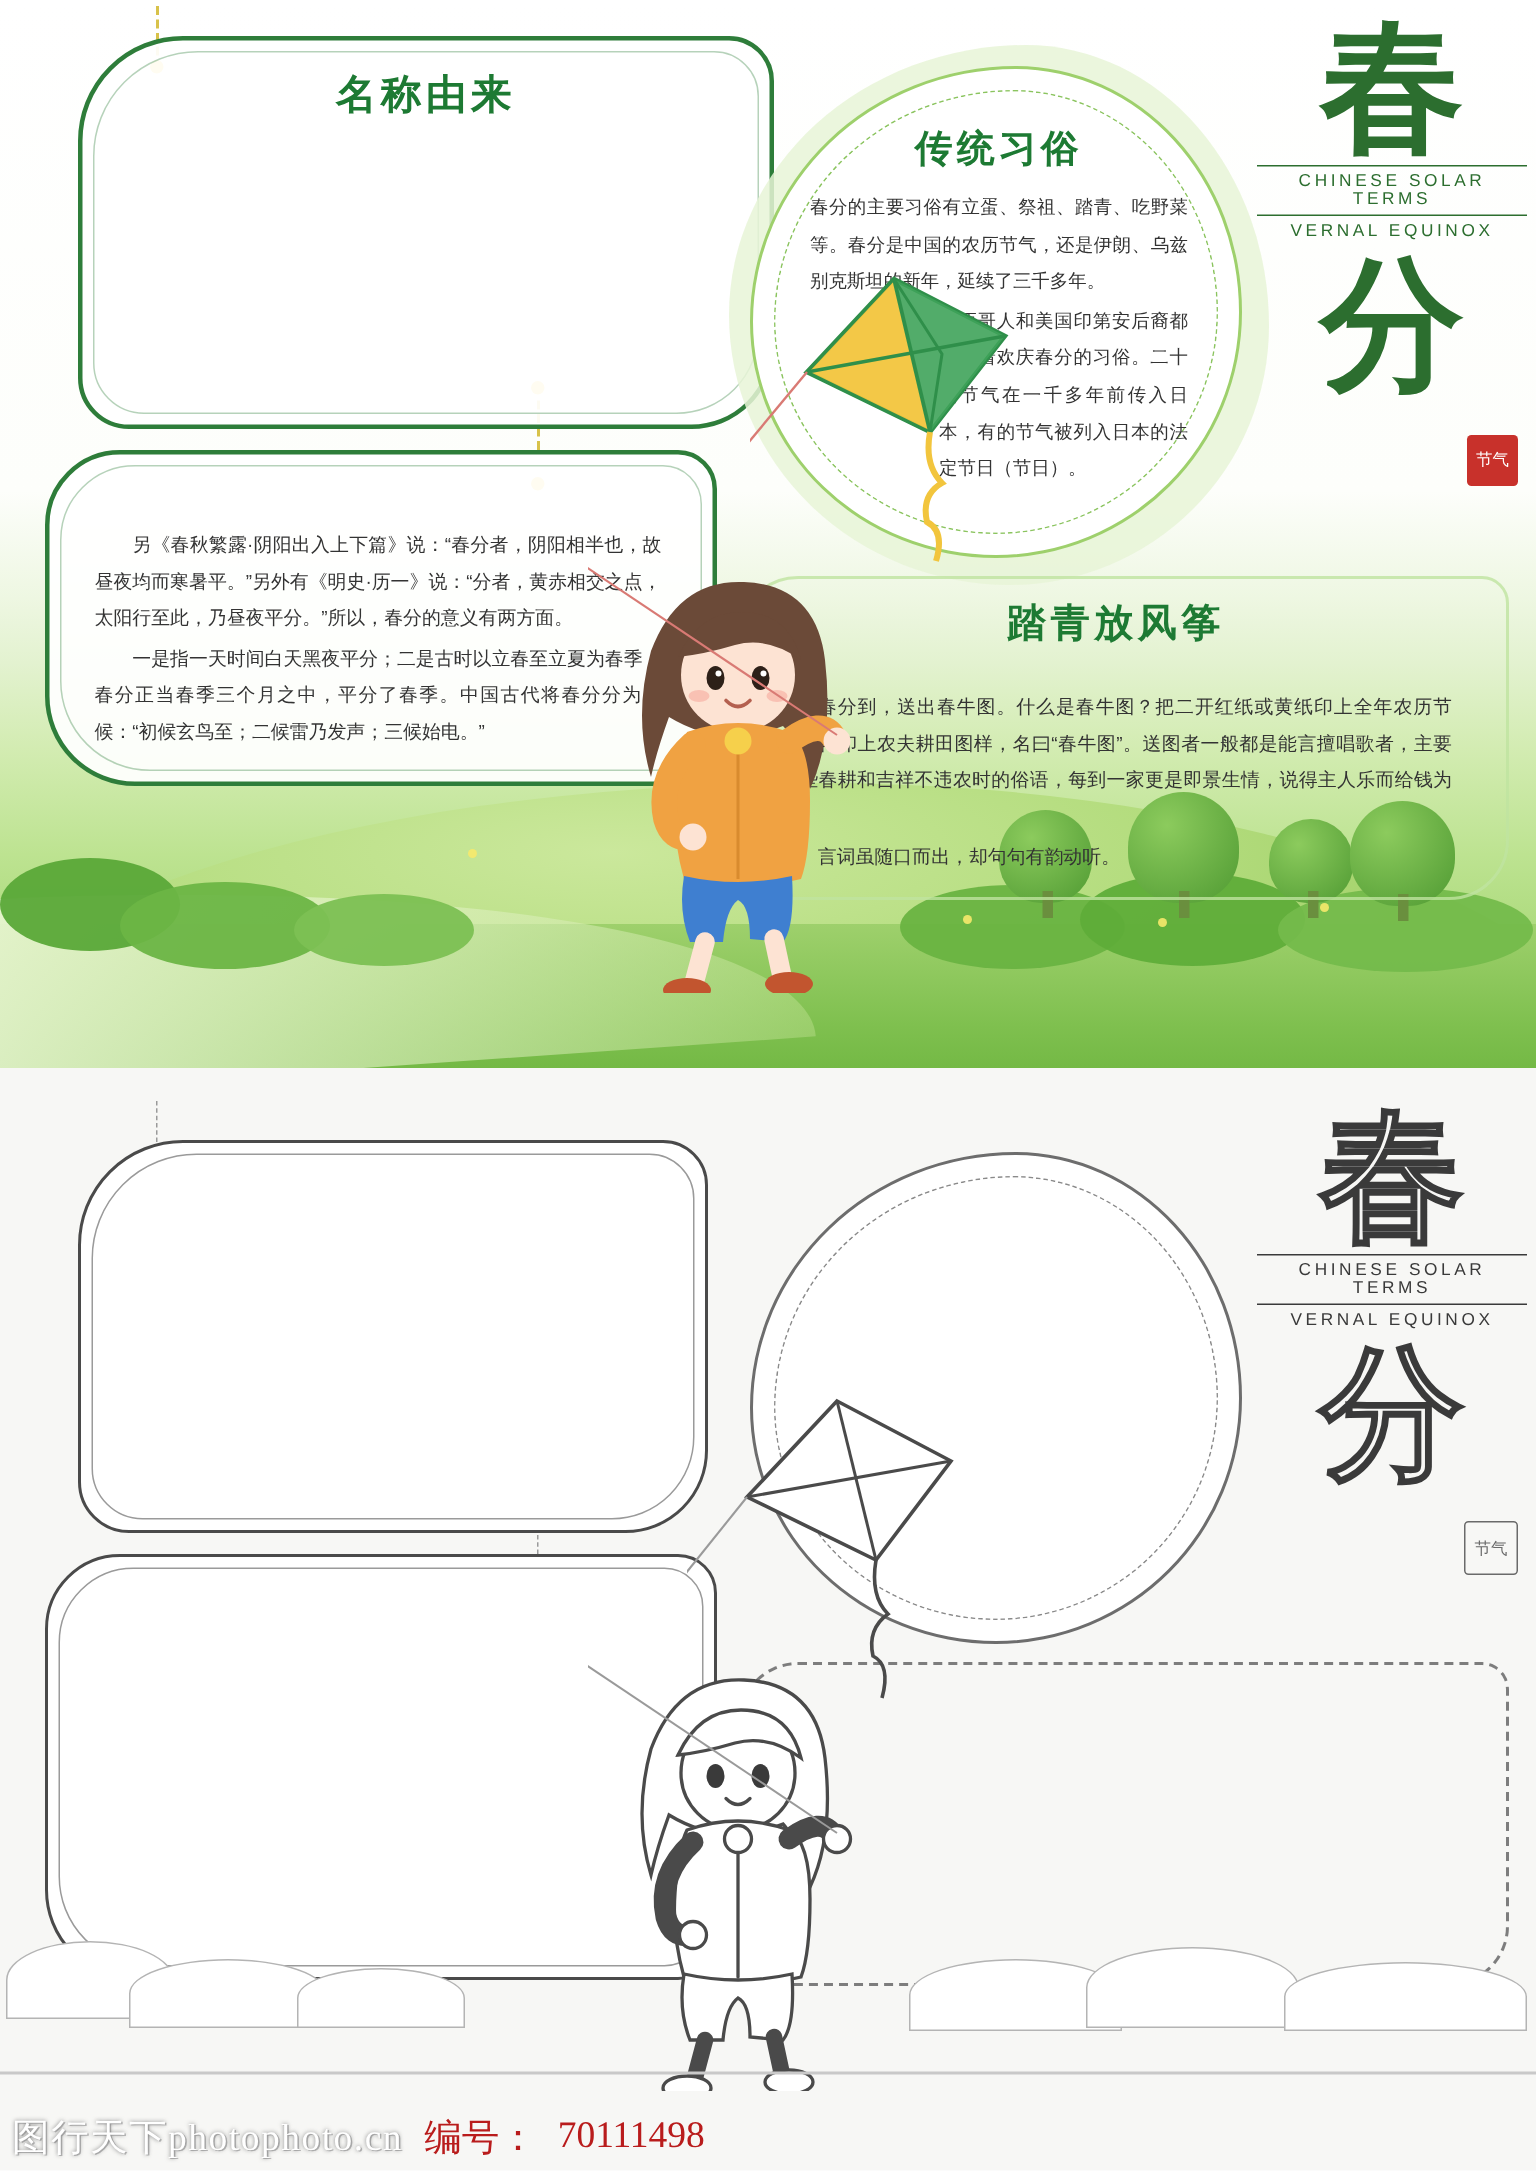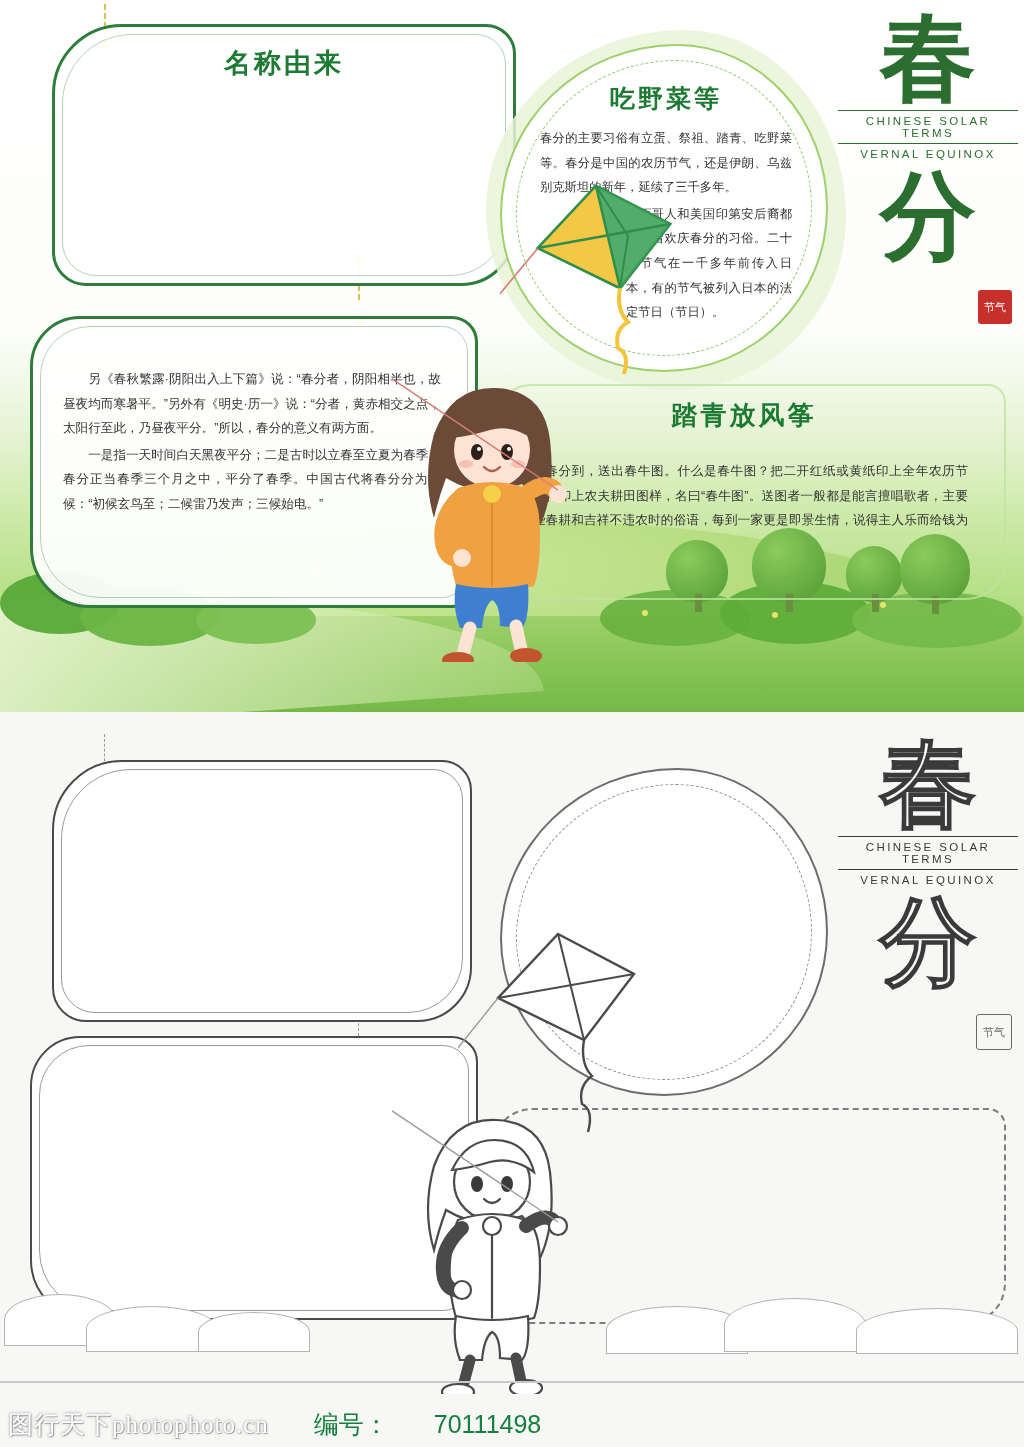--- a/index.html
+++ b/index.html
@@ -75,23 +75,22 @@
     position: absolute;
     background: rgba(255,255,255,0.93);
     border: 3px solid #2e7d3a;
     box-sizing: border-box;
   }
   .frame.f1 {
     left: 52px; top: 24px; width: 464px; height: 262px;
     border-radius: 70px 30px 55px 34px;
   }
   .frame.f2 {
-    left: 30px; top: 300px; width: 448px; height: 292px;
+    left: 30px; top: 300px; width: 448px; height: 224px;
     border-radius: 50px 26px 26px 60px;
-    margin-top: 16px;
   }
   .frame-inner-line {
     position: absolute; inset: 7px;
     border: 1px solid rgba(46,125,58,.35);
     border-radius: inherit;
     pointer-events: none;
   }
   .frame h2 {
     margin: 0;
     text-align: center;
@@ -228,21 +227,21 @@
     position: absolute; left: 0; bottom: 0; width: 1024px; height: 46px;
     display: flex; align-items: center; gap: 14px;
     padding-left: 8px;
     box-sizing: border-box;
   }
   .wm-text {
     font-size: 25px; color: #ffffff; letter-spacing: 1px;
     text-shadow: 0 0 3px rgba(120,120,120,.9), 1px 1px 0 #b9b9b9;
     font-family: Liberation Serif, serif;
   }
-  .wm-id { font-size: 25px; color: #15803d; font-family: Liberation Sans, sans-serif; margin-left: 31px; }
+  .wm-id { font-size: 25px; color: #b91c1c; font-family: Liberation Serif, serif; }
 
   
   .girl { position: absolute; }
 </style>
 </head>
 <body>
 
 <div class="poster">
 
   <div class="ground-hill"></div>
@@ -298,21 +297,21 @@
         <p>另《春秋繁露·阴阳出入上下篇》说：“春分者，阴阳相半也，故昼夜均而寒暑平。”另外有《明史·历一》说：“分者，黄赤相交之点，太阳行至此，乃昼夜平分。”所以，春分的意义有两方面。</p>
         <p>一是指一天时间白天黑夜平分；二是古时以立春至立夏为春季，春分正当春季三个月之中，平分了春季。中国古代将春分分为三候：“初候玄鸟至；二候雷乃发声；三候始电。”</p>
       </div>
     </div>
   </div>
 
   <div class="blob-wrap">
     <div class="blob-outer"></div>
     <div class="blob-mid"></div>
     <div class="blob-dash"></div>
-    <div class="blob-title">吃野菜等</div>
+    <div class="blob-title">传统习俗</div>
     <div class="blob-body">
       <p>春分的主要习俗有立蛋、祭祖、踏青、吃野菜等。春分是中国的农历节气，还是伊朗、乌兹别克斯坦的新年，延续了三千多年。</p>
       <p style="margin-top:2px; margin-left:86px; width:166px;">墨西哥人和美国印第安后裔都传承着欢庆春分的习俗。二十四节气在一千多年前传入日本，有的节气被列入日本的法定节日（节日）。</p>
     </div>
   </div>
 
   <div class="kite">
     <svg width="200" height="210" viewBox="0 0 200 210">
       <polygon points="96,10 170,48 120,112 38,72" fill="#ffffff" stroke="#2f8f4a" stroke-width="3"></polygon>
       <polygon points="96,10 170,48 120,112" fill="#3fa35a" opacity="0.9"></polygon>
@@ -323,20 +322,21 @@
       <path d="M120 112 q-4 22 8 34 q-14 8 -10 26 q12 6 6 26" fill="none" stroke="#f2c53d" stroke-width="4"></path>
       <path d="M38 72 L-60 190" stroke="#d97a74" stroke-width="1.6" fill="none"></path>
     </svg>
   </div>
 
   <div class="sec3-deco"></div>
   <div class="sec3">
     <h2>踏青放风筝</h2>
     <div class="body-text" style="padding:0 14px 0 14px;">
       <p>春分到，送出春牛图。什么是春牛图？把二开红纸或黄纸印上全年农历节气，再印上农夫耕田图样，名曰“春牛图”。送图者一般都是能言擅唱歌者，主要说些春耕和吉祥不违农时的俗语，每到一家更是即景生情，说得主人乐而给钱为止。</p>
+      <p>言词虽随口而出，却句句有韵动听。</p>
     </div>
   </div>
 
   <div class="title-art">
     <div class="cn-big" style="text-align:center;">春</div>
     <div style="margin-top:4px;">
       <div class="en-rule"></div>
       <div class="en-line">CHINESE SOLAR TERMS</div>
       <div class="en-rule"></div>
       <div class="en-line">VERNAL EQUINOX</div>

